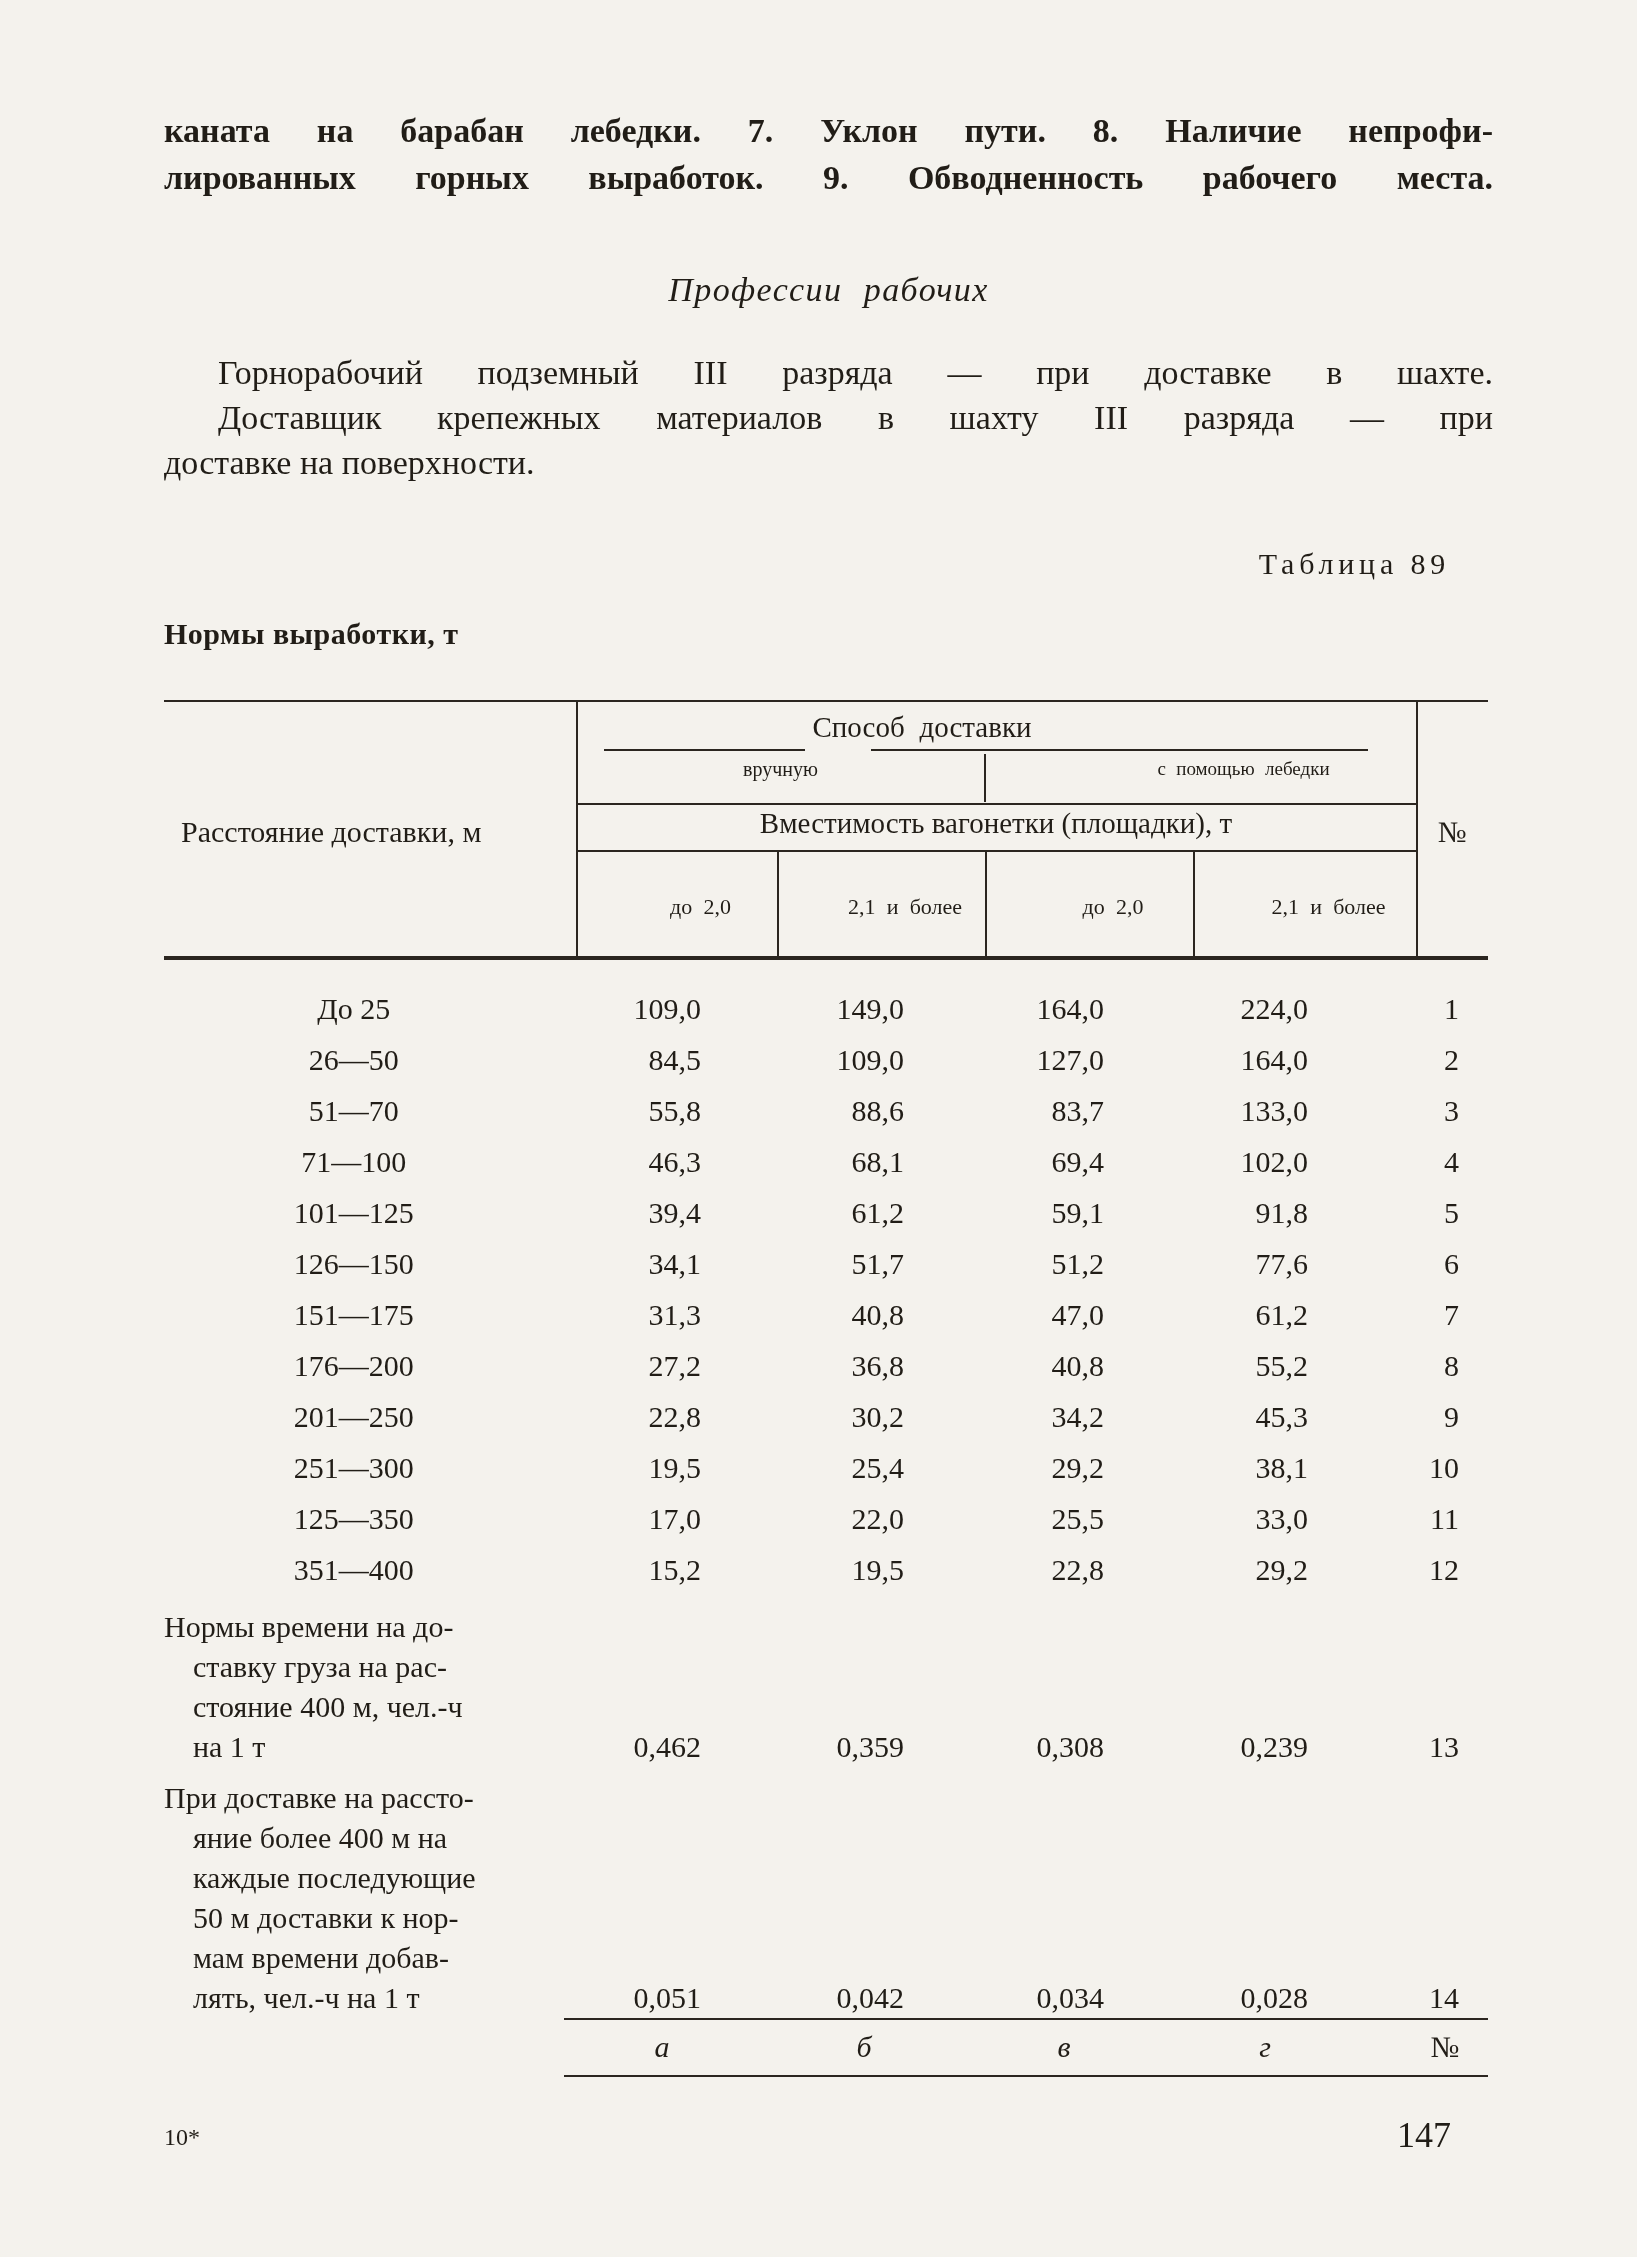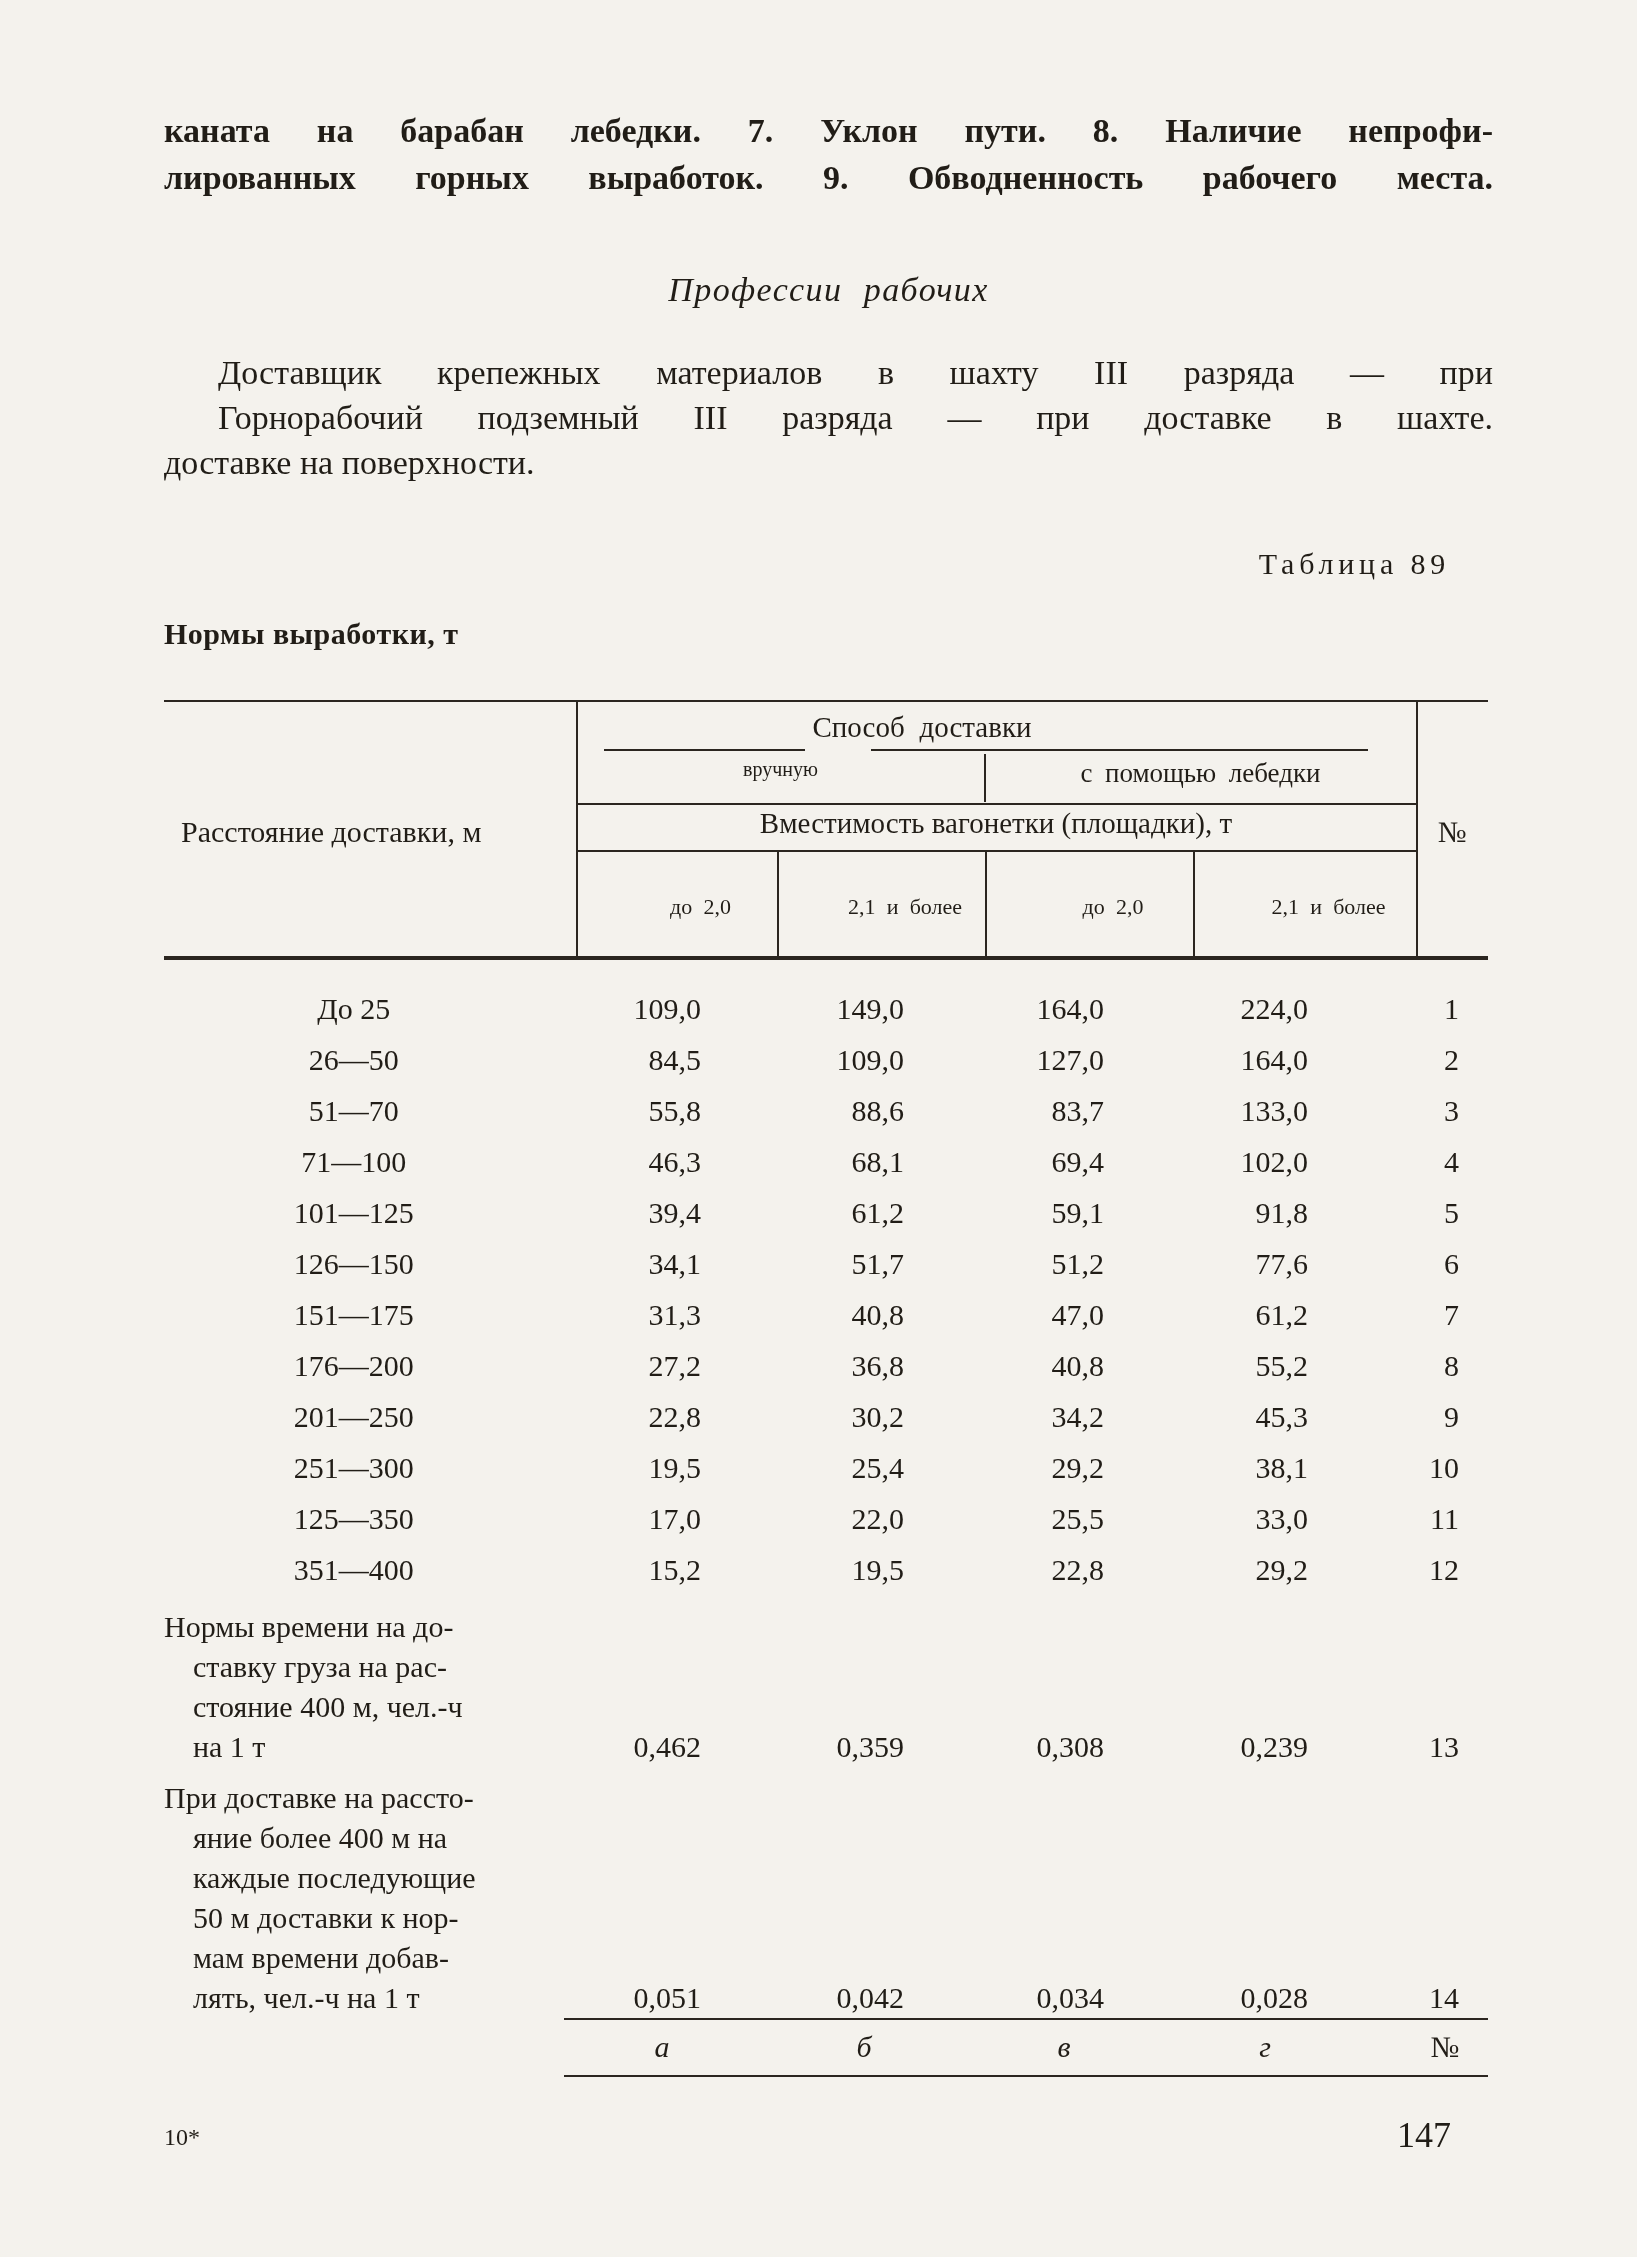--- a/index.html
+++ b/index.html
@@ -33,21 +33,21 @@
   .useg2 { top:47px; left:707px; width:497px; }
   .hl-2 { top:101px; left:412px; width:840px; }
   .hl-3 { top:148px; left:412px; width:840px; }
   .vb-mid { position:absolute; left:820px; top:52px; height:48px; width:1.9px; background:#2b2620; }
   .vd { position:absolute; top:150px; bottom:0; width:1.9px; background:#2b2620; }
   .vd-1 { left:613px; } .vd-2 { left:821px; } .vd-3 { left:1029px; }
 
   .h-distance { position:absolute; left:0; top:0; width:412px; height:260px; display:flex; align-items:center; padding-left:17px; }
   .h-method   { position:absolute; left:412px; top:8.6px;  width:692px; text-align:center; font-size:29px; word-spacing:7.6px; }
   .h-manual   { position:absolute; left:412px; top:56px; width:409px; text-align:center; font-size:20px; }
-  .h-winch    { position:absolute; left:821px; top:56px; width:431px; text-align:center; font-size:27px; word-spacing:5.7px; }
+  .h-winch    { position:absolute; left:864px; top:56px; width:431px; text-align:center; font-size:19px; word-spacing:5.7px; }
   .h-capacity { position:absolute; left:412px; top:105px; width:840px; text-align:center; font-size:29px; }
   .h-sub { position:absolute; top:150px; height:110px; display:flex; align-items:center; justify-content:center; font-size:22px; word-spacing:5.7px;padding-left:48px; }
   .h-sub1 { left:412px;  width:201px; }
   .h-sub2 { left:613px;  width:208px; }
   .h-sub3 { left:821px;  width:208px; }
   .h-sub4 { left:1029px; width:223px; }
   .h-num { position:absolute; left:1252px; top:0; width:72px; height:260px; display:flex; align-items:center; justify-content:center; }
 
   .tbody { padding-top:23px; }
   .trow { display:grid; grid-template-columns:412px 201px 208px 208px 223px 72px; height:51px; align-items:center; }
@@ -83,22 +83,22 @@
 <div class="page">
 
   <div class="intro">
     <div class="jline">каната на барабан лебедки. 7. Уклон пути. 8. Наличие непрофи-</div>
     <div class="jline">лированных горных выработок. 9. Обводненность рабочего места.</div>
   </div>
 
   <div class="heading">Профессии рабочих</div>
 
   <div class="professions">
+    <div class="jline indent">Горнорабочий подземный III разряда — при доставке в шахте.</div>
     <div class="jline indent">Доставщик крепежных материалов в шахту III разряда — при</div>
-    <div class="jline indent">Горнорабочий подземный III разряда — при доставке в шахте.</div>
     <div class="plainline">доставке на поверхности.</div>
   </div>
 
   <div class="caption">Таблица 89</div>
   <div class="t-title">Нормы выработки, т</div>
 
   <div class="table-wrap">
 
     <div class="thead">
       <div class="vl vl-left"></div>

